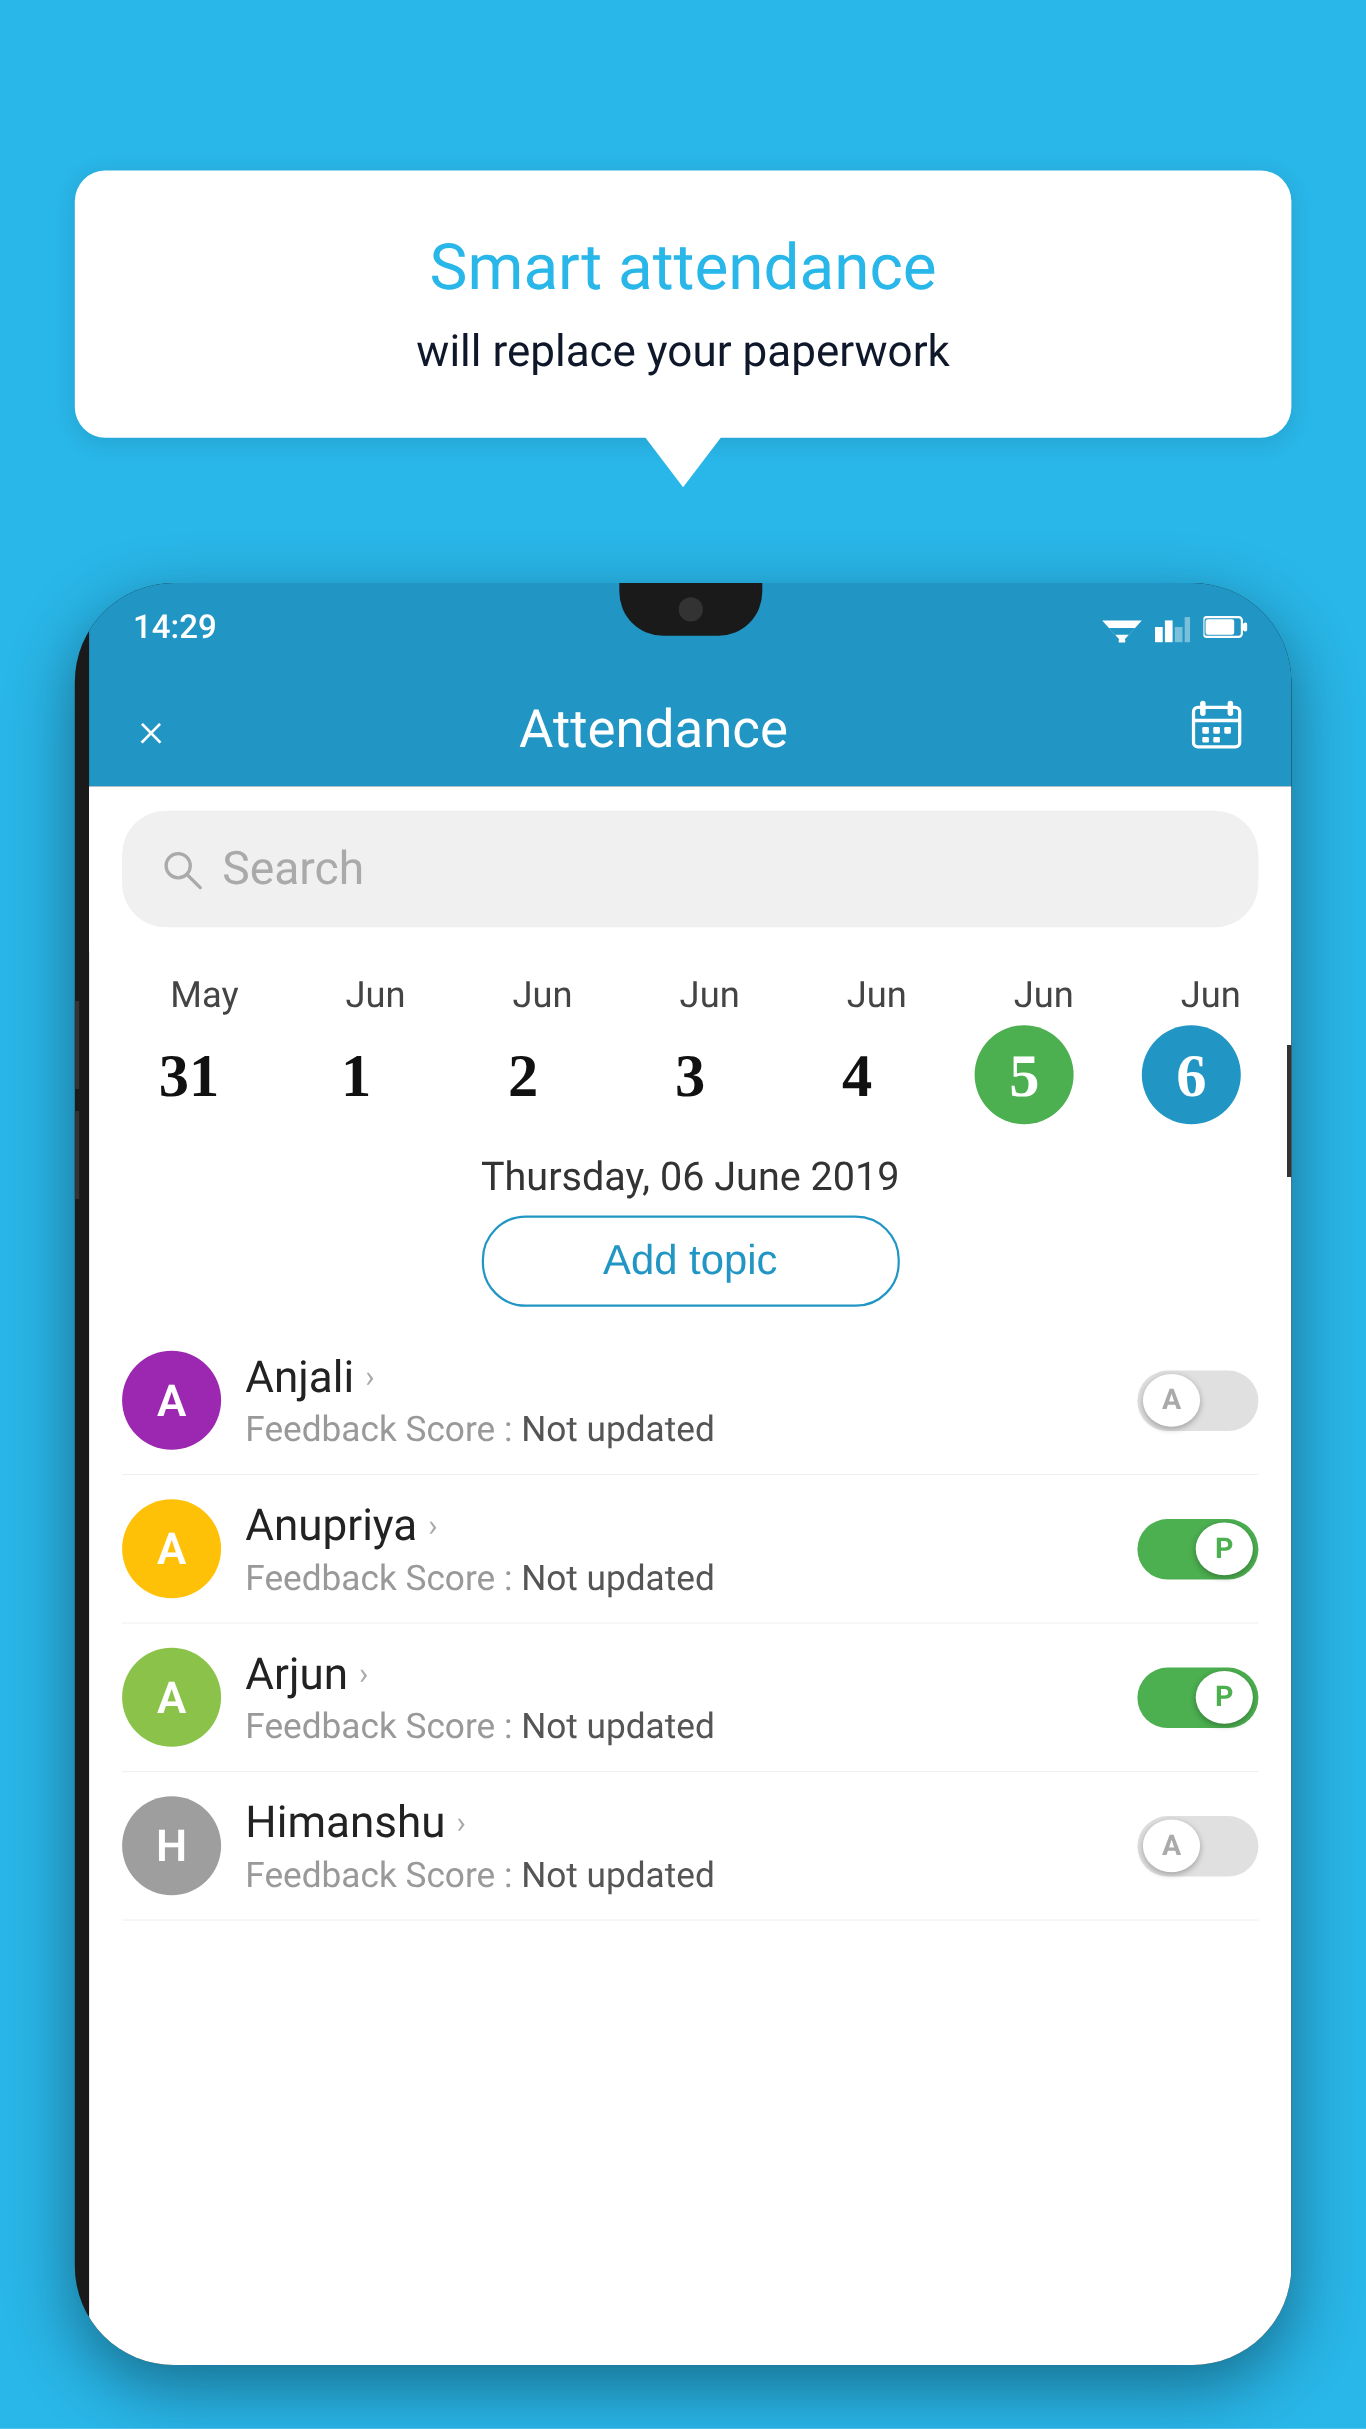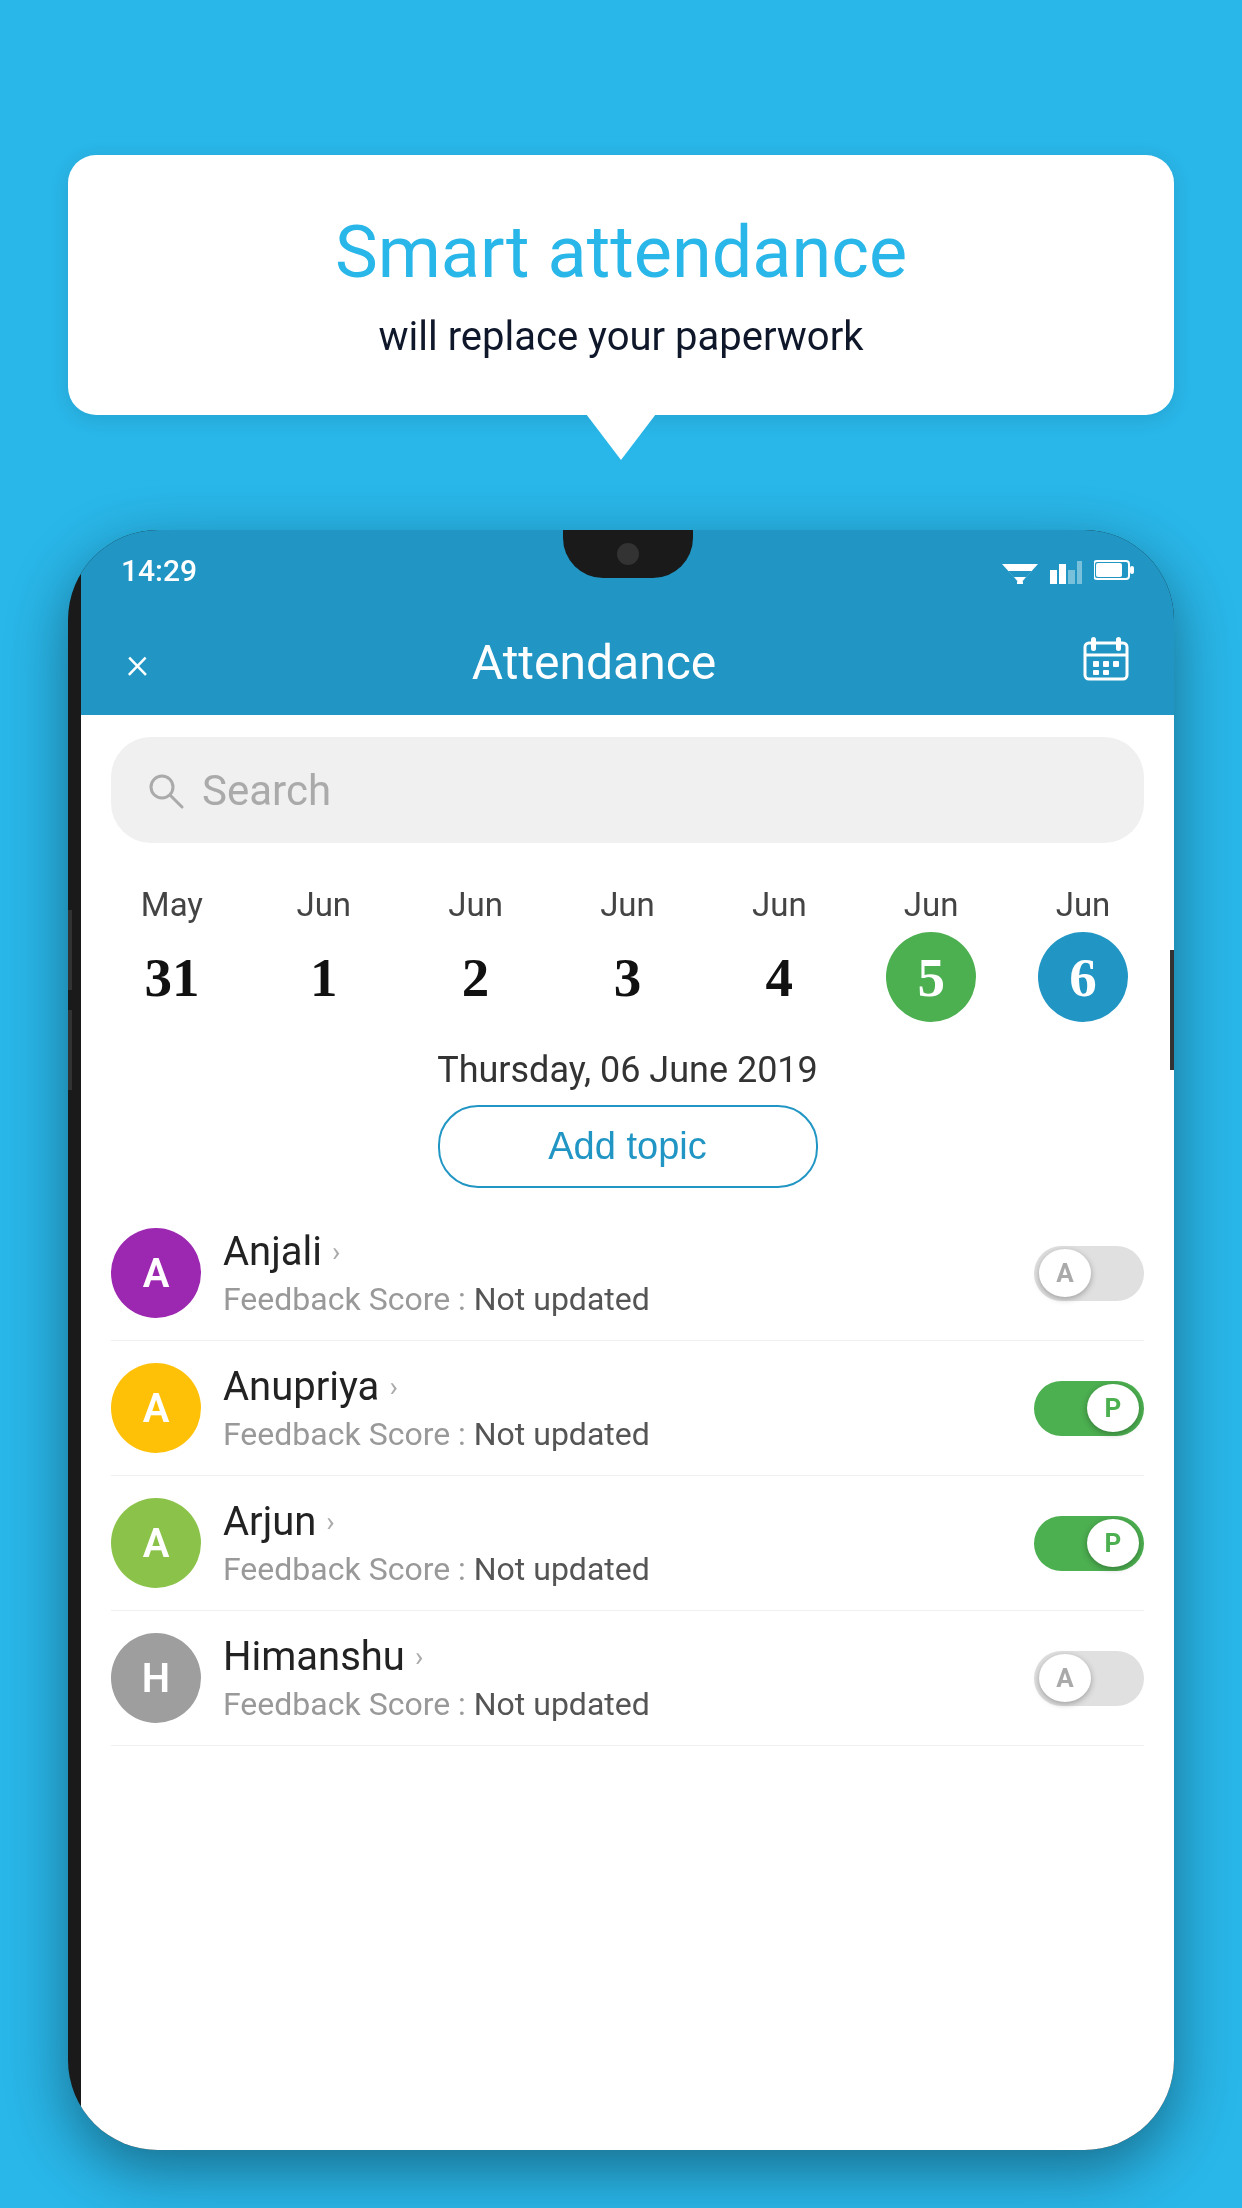--- a/index.html
+++ b/index.html
@@ -32,21 +32,21 @@
       left: 50%;
       transform: translateX(-50%);
       width: 0;
       height: 0;
       border-left: 38px solid transparent;
       border-right: 38px solid transparent;
       border-top: 50px solid white;
     }
     .bubble-title {
       color: #29b6e8;
-      font-size: 72px;
+      font-size: 58px;
       font-weight: 400;
       margin-bottom: 18px;
     }
     .bubble-subtitle {
       color: #0f172a;
       font-size: 40px;
       font-weight: 400;
     }
 
     
@@ -162,21 +162,21 @@
     
     .date-row {
       display: flex;
       justify-content: space-around;
       align-items: center;
       padding: 20px 15px 5px;
     }
     .date-col {
       display: flex;
       flex-direction: column;
-      align-items: center;
+      align-items: flex-end;
       gap: 8px;
     }
     .date-month {
       font-size: 33px;
       color: #444;
       font-weight: 400;
     }
     .date-num {
       font-size: 55px;
       font-weight: 700;

